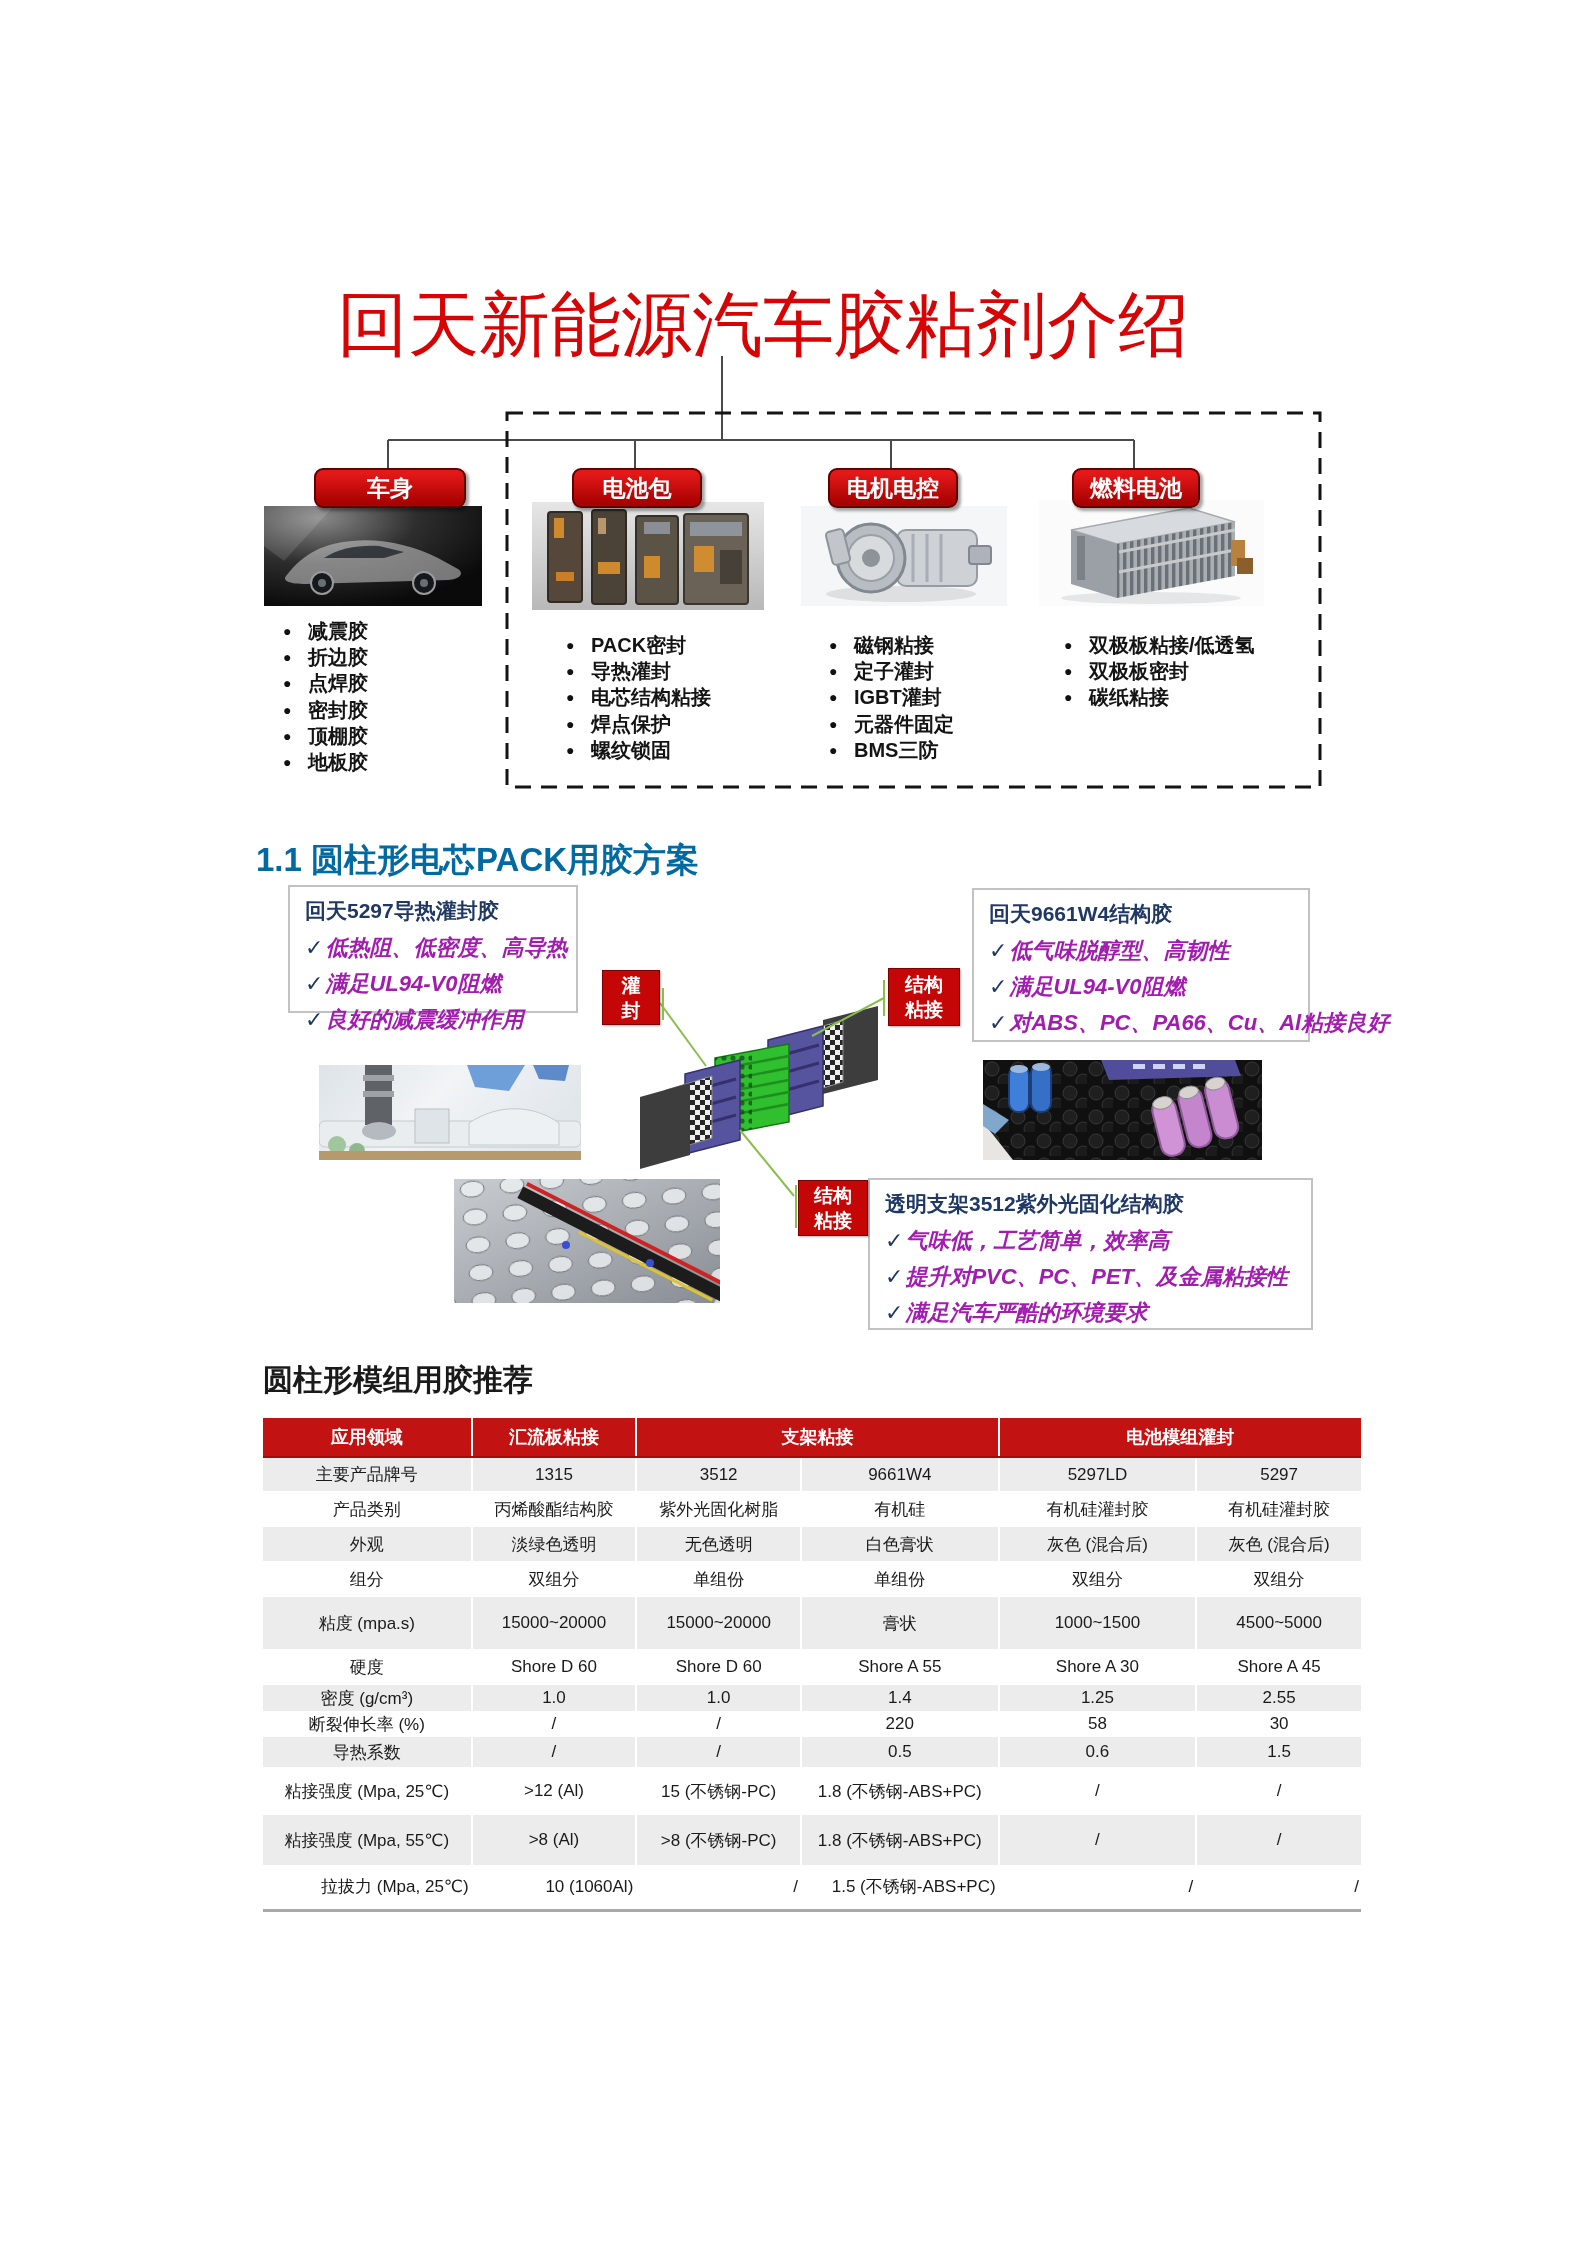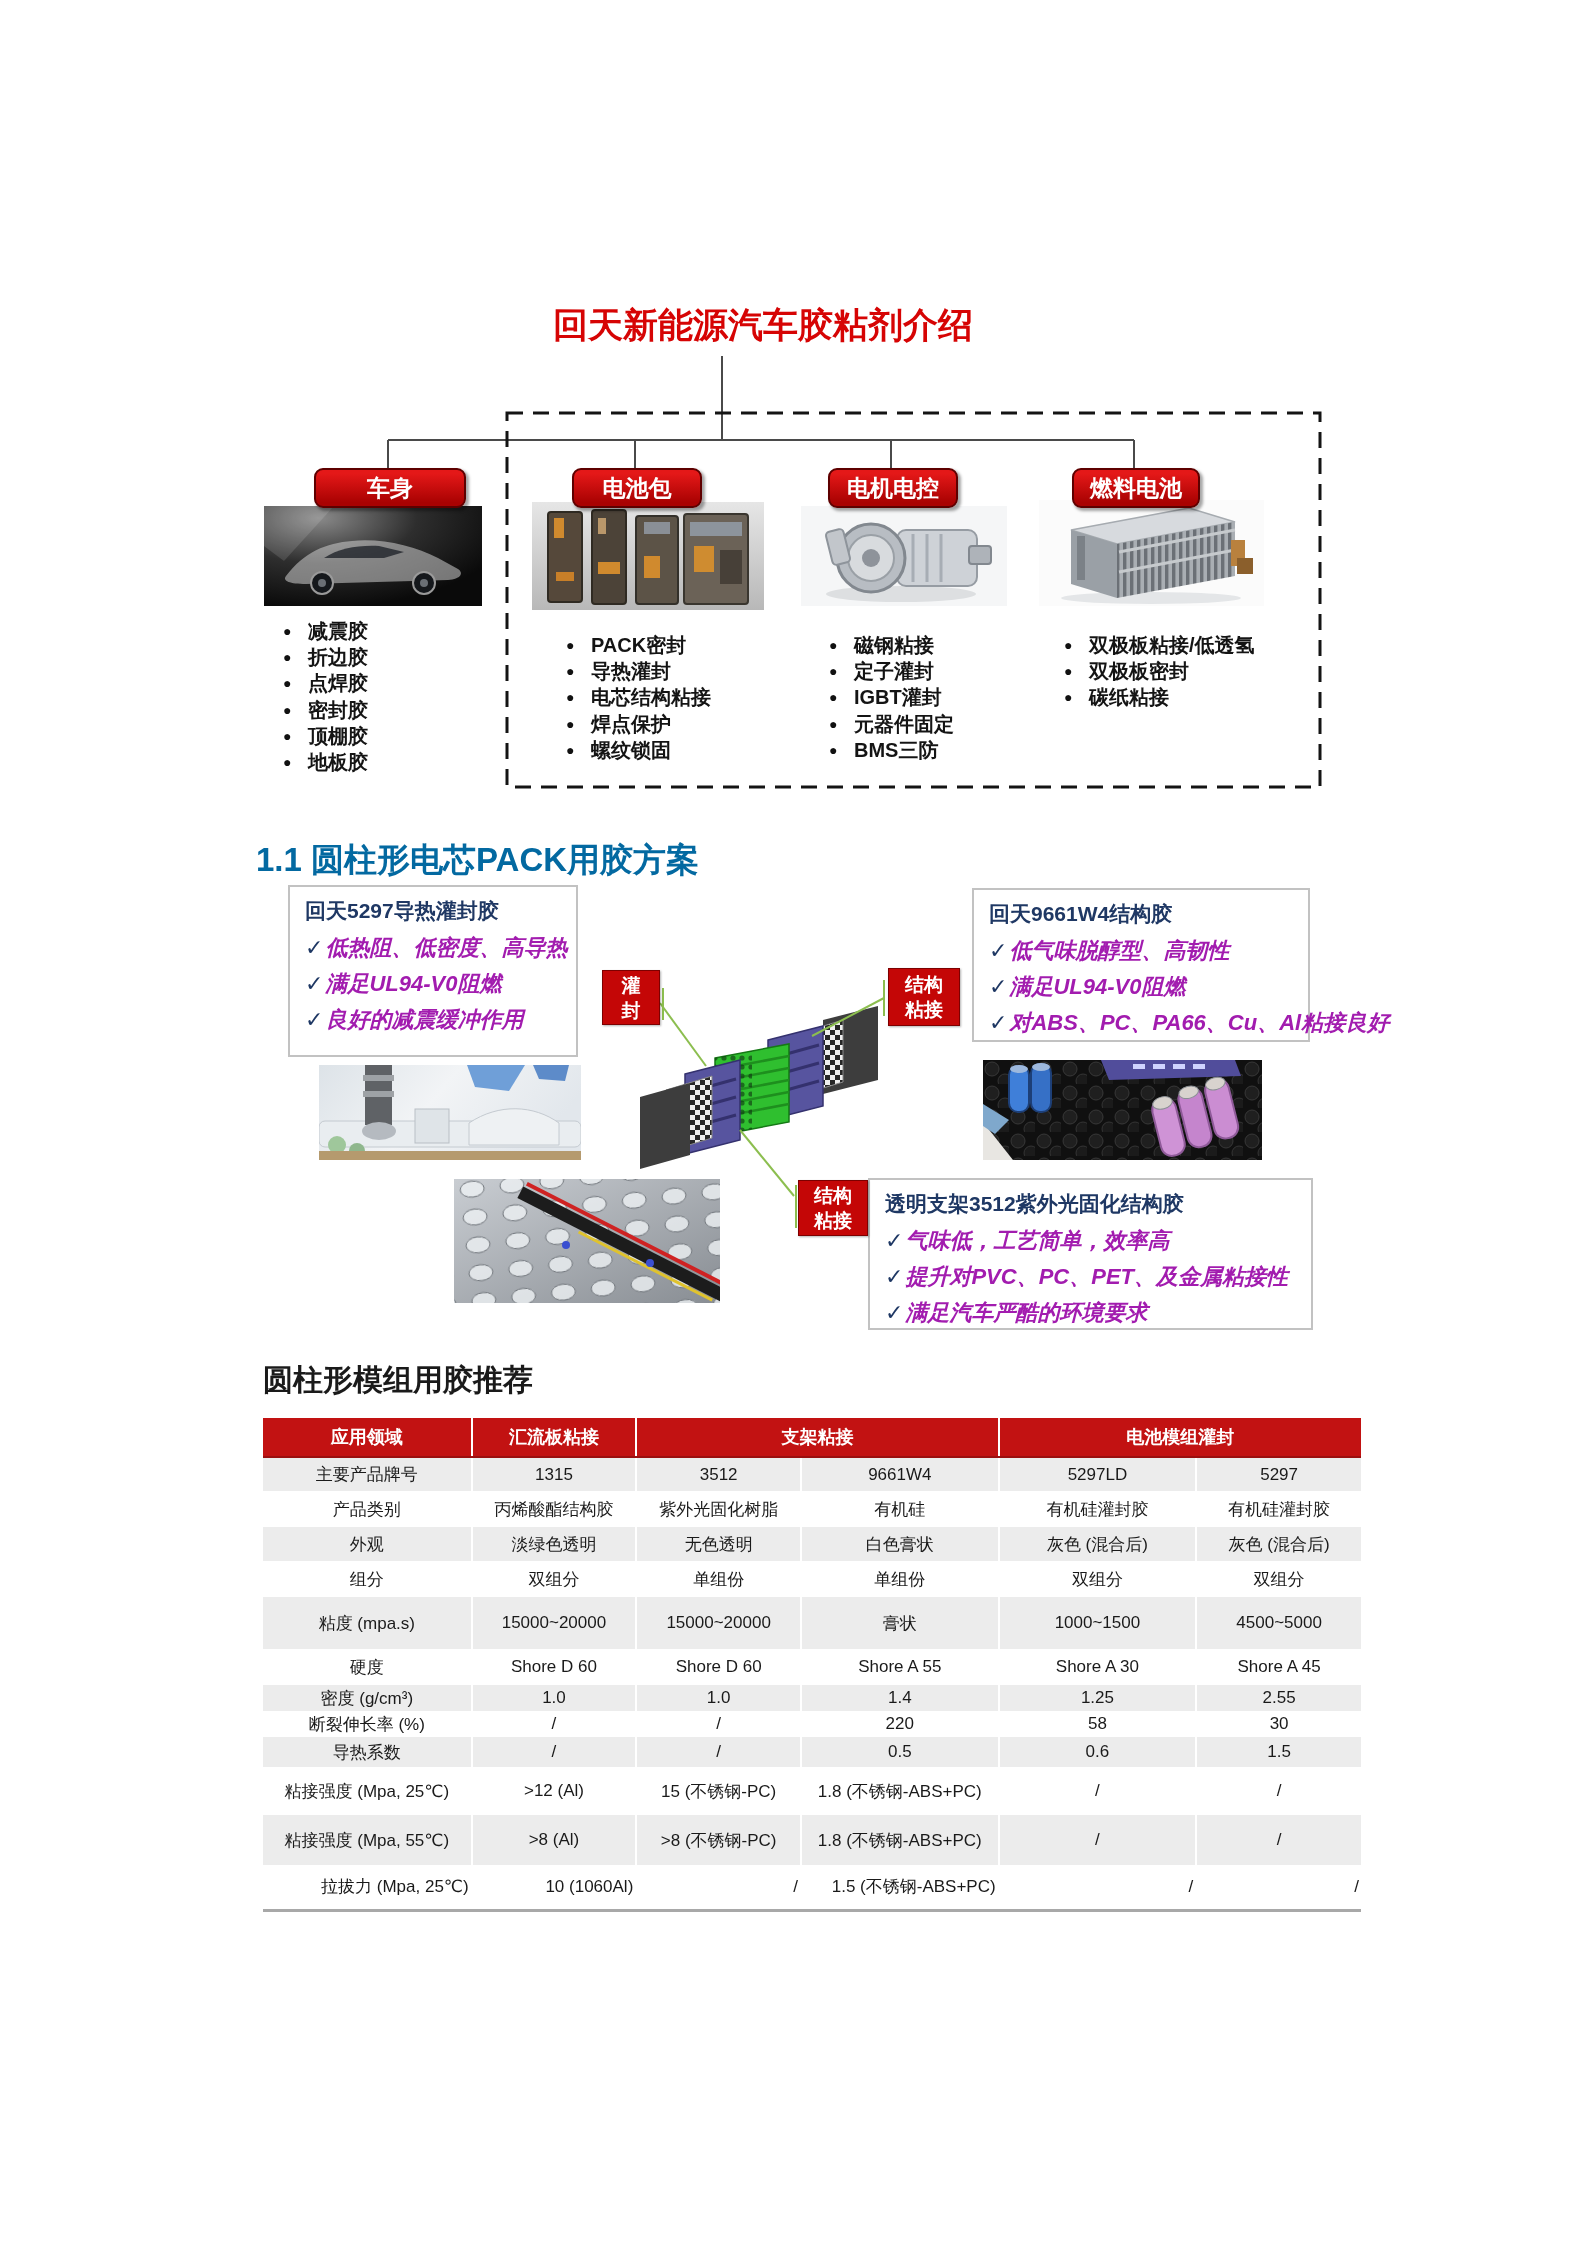--- a/index.html
+++ b/index.html
@@ -2,21 +2,21 @@
 <html><head>
 <meta charset="utf-8">
 <style>
   html,body{margin:0;padding:0;background:#fff;}
   body{font-family:"Liberation Sans","DejaVu Sans",sans-serif;}
   #page{position:relative;width:1587px;height:2245px;background:#ffffff;overflow:hidden;}
   .abs{position:absolute;}
 
   
   #main-title{position:absolute;left:763px;top:297px;transform:translateX(-50%);
-    white-space:nowrap;font-size:35px;line-height:56px;font-weight:700;color:#d60404;}
+    white-space:nowrap;font-size:71px;line-height:56px;font-weight:400;color:#d60404;}
 
   
   #overlay{position:absolute;left:0;top:0;width:1587px;height:2245px;pointer-events:none;z-index:4;}
 
   
   .cat{position:absolute;height:36px;border-radius:9px;z-index:5;
     background:linear-gradient(#e41818 10%,#a90202 90%);border:2px solid #5e0000;
     box-shadow:2.5px 2.5px 3px rgba(0,0,0,.35);
     display:flex;align-items:center;justify-content:center;
     color:#fff;font-size:23px;font-weight:700;}
@@ -200,21 +200,21 @@
       <li>BMS三防</li>
     </ul>
   <ul class="treelist" style="left:1064px;top:632px;">
       <li>双极板粘接/低透氢</li>
       <li>双极板密封</li>
       <li>碳纸粘接</li>
     </ul>
 
   <div class="h-section" style="left:256px;top:838px;font-size:33px;">1.1 圆柱形电芯PACK用胶方案</div>
 
-  <div class="callout" style="left:288px;top:885px;width:290px;height:172px;">
+  <div class="callout" style="left:288px;top:885px;width:290px;height:128px;">
     <div class="ct">回天5297导热灌封胶</div>
     <ul class="checklist">
         <li>低热阻、低密度、高导热</li>
         <li>满足UL94-V0阻燃</li>
         <li>良好的减震缓冲作用</li>
       </ul>
   </div>
 
   <div class="callout" style="left:972px;top:888px;width:338px;height:154px;">
     <div class="ct">回天9661W4结构胶</div>

